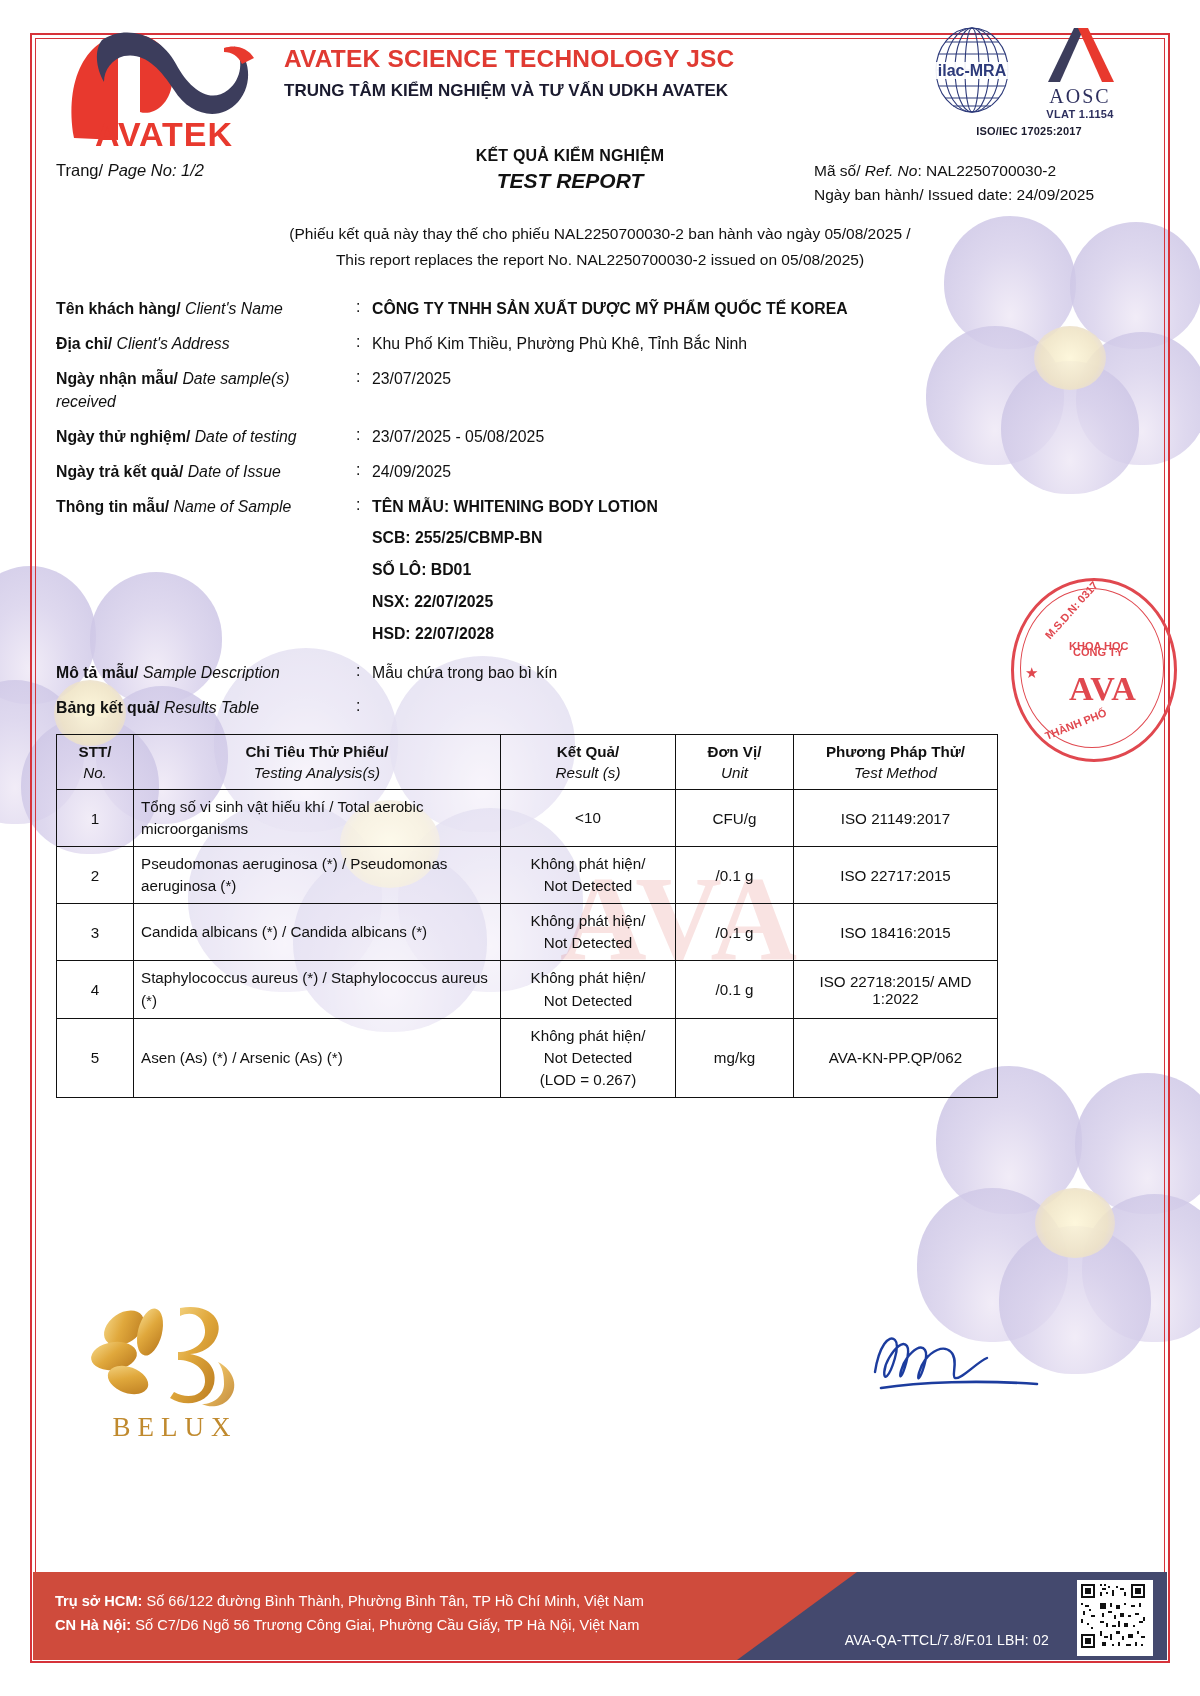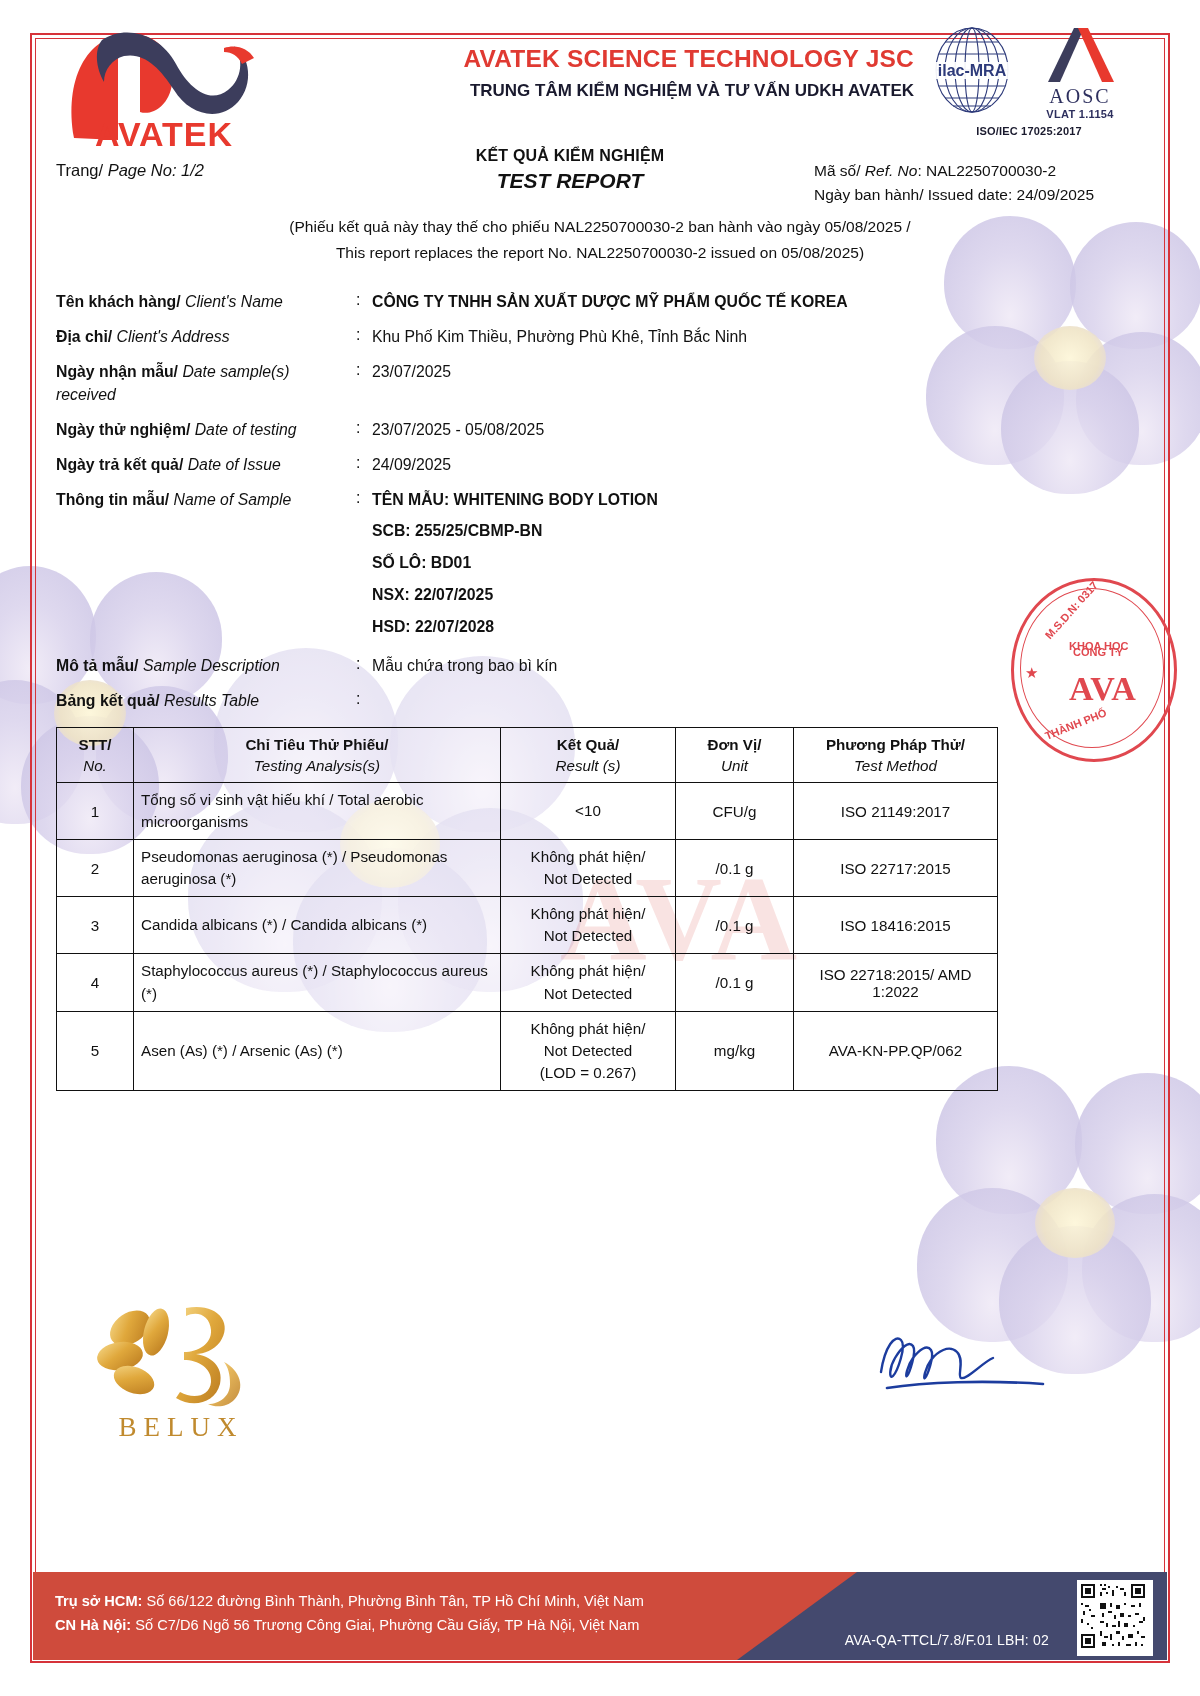--- a/index.html
+++ b/index.html
@@ -27,21 +27,21 @@
   .page-border-inner{
     position:absolute;left:35px;top:38px;right:35px;bottom:38px;
     border:1px solid #d6333a;z-index:2;pointer-events:none;
   }
 
   .content{position:relative;z-index:3;padding:0 56px;}
 
   
   .header{display:flex;align-items:flex-start;padding-top:18px;}
   .logo-block{width:228px;flex:0 0 228px;position:relative;height:135px;}
-  .center-block{flex:1;text-align:right;padding-top:28px;}
+  .center-block{flex:1;text-align:left;padding-top:28px;}
   .right-block{width:230px;flex:0 0 230px;text-align:center;padding-top:6px;}
 
   .co-name{color:#e03a32;font-size:24.5px;font-weight:bold;letter-spacing:.2px;line-height:1.1;}
   .co-sub{color:#1a1a2e;font-size:17px;font-weight:bold;margin-top:9px;line-height:1.1;}
 
   .acc-row{display:flex;align-items:flex-start;justify-content:center;gap:10px;}
   .ilac{width:92px;height:92px;position:relative;}
   .aosc{width:105px;text-align:center;}
   .aosc-mark{height:62px;position:relative;}
   .aosc-text{font-family:"Liberation Serif",serif;font-size:20px;letter-spacing:2px;color:#2d2f5e;line-height:1;}
@@ -50,21 +50,21 @@
 
   
   .title-row{display:flex;align-items:flex-start;margin-top:-6px;}
   .title-left{width:270px;flex:0 0 270px;font-size:16.5px;padding-top:14px;}
   .title-mid{flex:1;text-align:center;}
   .title-right{width:330px;flex:0 0 330px;font-size:15.5px;padding-top:12px;line-height:1.55;text-align:left;}
   .t-main{font-size:16px;font-weight:bold;letter-spacing:.2px;}
   .t-sub{font-size:21px;font-weight:bold;font-style:italic;margin-top:4px;}
   .it{font-style:italic;}
 
-  .replace-note{text-align:center;font-size:15.5px;line-height:1.65;margin-top:7px;}
+  .replace-note{text-align:center;font-size:15.5px;line-height:1.65;margin-top:14px;}
 
   
   .info{margin-top:26px;font-size:15.8px;}
   .irow{display:flex;margin-bottom:12px;align-items:flex-start;}
   .ilabel{width:300px;flex:0 0 300px;line-height:1.45;}
   .ilabel b{font-weight:bold;}
   .icolon{width:16px;flex:0 0 16px;}
   .ivalue{flex:1;line-height:1.45;}
   .ivalue.bold{font-weight:bold;}
   .sample-lines div{font-weight:bold;margin-bottom:9px;}
@@ -87,21 +87,21 @@
   .stamp .ring{position:absolute;left:0;top:0;width:160px;height:178px;border:3px solid #e0484f;
     border-radius:50%;}
   .stamp .ring2{position:absolute;left:9px;top:10px;width:142px;height:158px;border:1.5px solid #e0484f;
     border-radius:50%;}
   .stamp .st-txt{position:absolute;color:#e0484f;font-size:11px;font-weight:bold;}
   .stamp .st-big{position:absolute;color:#e0484f;font-family:"Liberation Serif",serif;
     font-size:34px;font-weight:bold;left:58px;top:92px;letter-spacing:1px;}
   .stamp .star{position:absolute;left:14px;top:86px;color:#e0484f;font-size:15px;}
 
   
-  .sign-area{position:absolute;left:10px;right:0;top:1300px;height:170px;z-index:3;}
+  .sign-area{position:absolute;left:4px;right:0;top:1300px;height:170px;z-index:3;}
   .belux{position:absolute;left:56px;top:0;width:230px;text-align:center;}
   .belux-mark{height:110px;position:relative;}
   .belux-name{font-family:"Liberation Serif",serif;font-size:27px;letter-spacing:7px;
     color:#c08a2e;margin-top:2px;}
   .signature{position:absolute;left:855px;top:18px;width:220px;height:90px;}
 
   
   .footbar{position:absolute;left:33px;right:33px;bottom:36px;height:88px;z-index:3;overflow:hidden;}
   .footbar .red{position:absolute;inset:0;background:#cf4b3c;}
   .footbar .navy{position:absolute;right:0;top:0;bottom:0;width:430px;background:#44496e;

